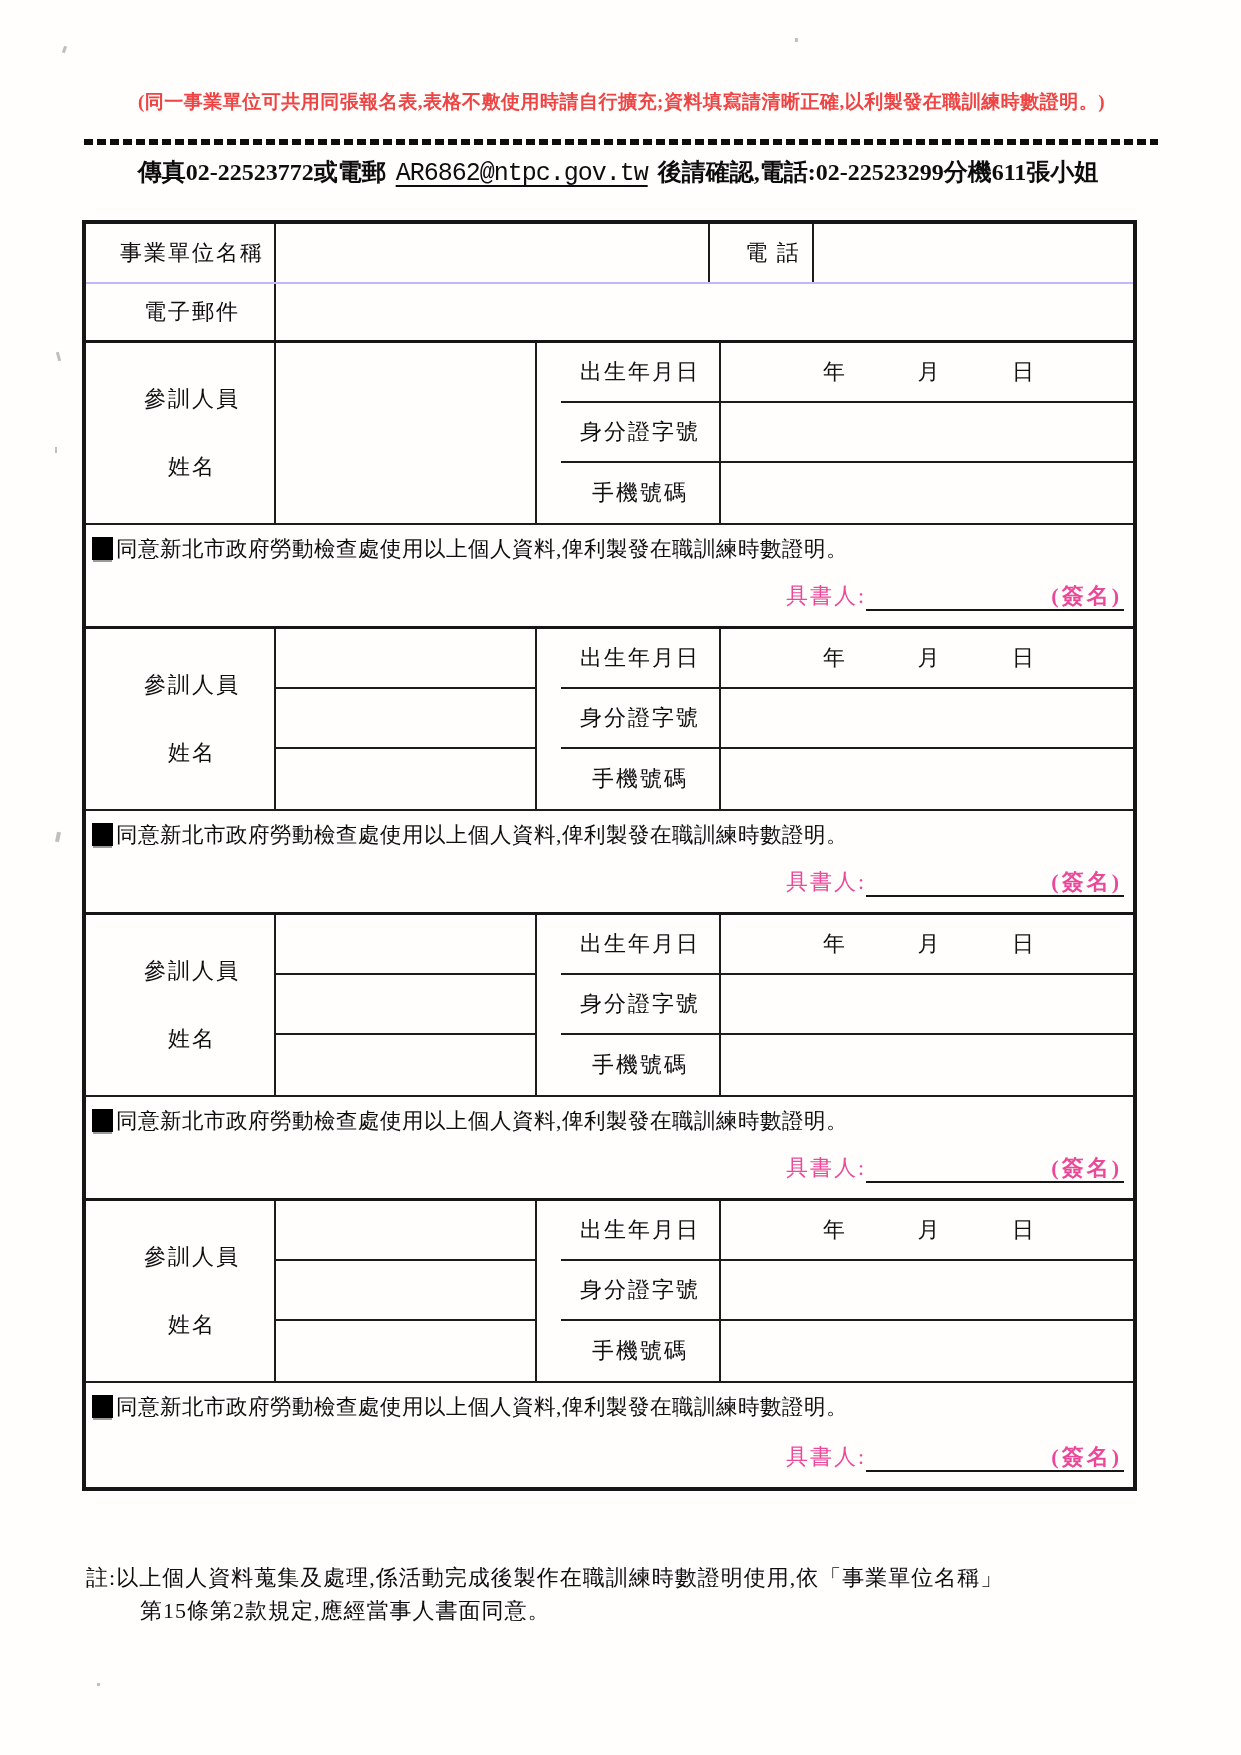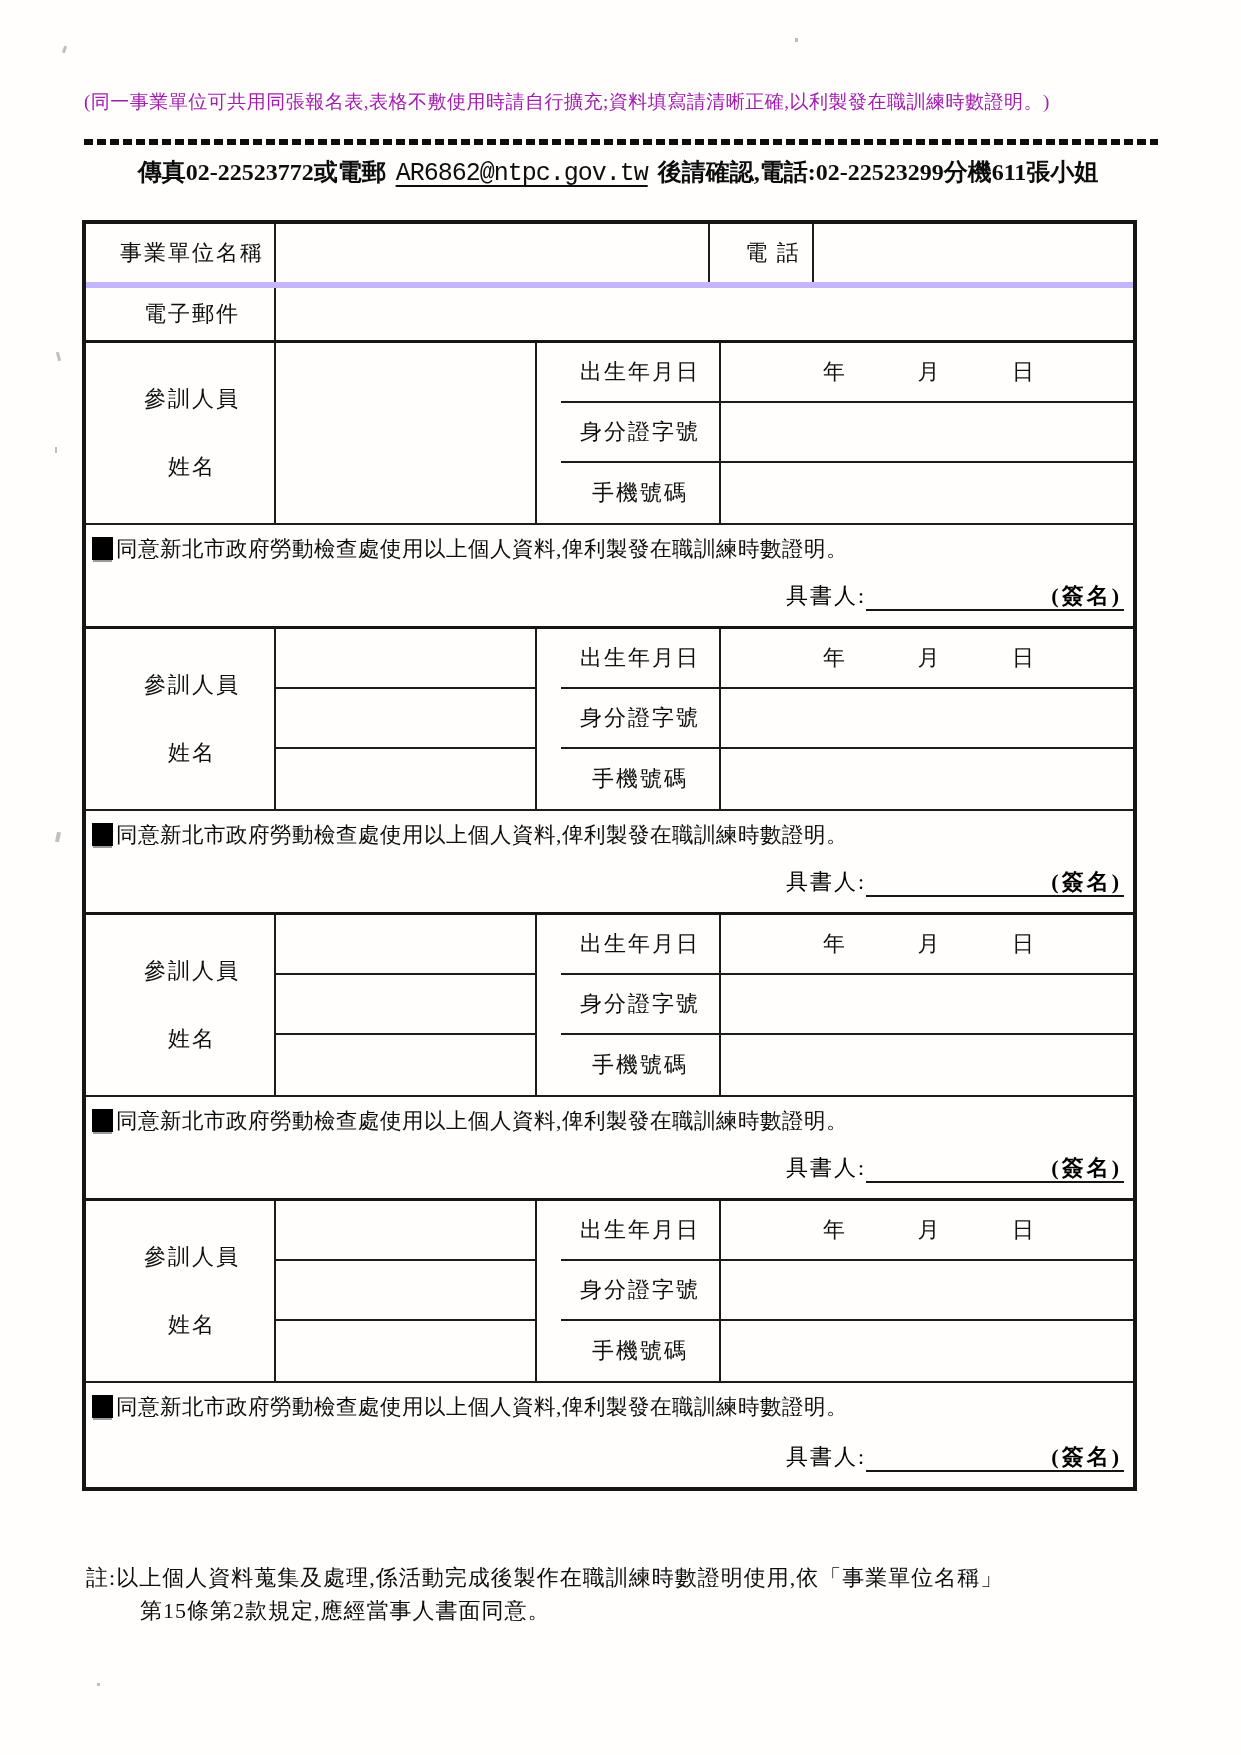--- a/index.html
+++ b/index.html
@@ -13,24 +13,25 @@
     background: #fffefd;
     overflow: hidden;
   }
 
   
   .top-note {
     position: absolute;
     left: 84px; top: 89px;
     width: 1075px;
     font-size: 19px;
-    font-weight: normal;
+    font-weight: bold;
     letter-spacing: 0.5px;
     white-space: nowrap;
-    color: #a21caf;
+    color: #ef4444;
+    text-align: center;
   }
   .dashed-sep {
     position: absolute;
     left: 84px; top: 139px;
     width: 1074px; height: 6px;
     background: repeating-linear-gradient(90deg, #0d0d0d 0 9px, transparent 9px 13px);
   }
   .contact-line {
     position: absolute;
     left: 68px; top: 156px;
@@ -126,21 +127,21 @@
     background: #000;
     margin-right: 3px;
     box-shadow: 0 3px 0 -1px #9a9a9a;
   }
   .signature-row {
     position: absolute;
     right: 9px; bottom: 15px;
     font-size: 22px;
     letter-spacing: 2px;
     white-space: nowrap;
-    color: #000000;
+    color: #ec4899;
   }
   .sig-line {
     display: inline-block;
     width: 258px;
     border-bottom: 2.5px solid #161616;
     text-align: right;
     vertical-align: bottom;
     padding-right: 2px;
     line-height: 1.25;
   }
@@ -180,21 +181,21 @@
 
   <div class="form-table">
 
     <div class="sectionA">
       <div class="rowA">
         <div class="cell lbl br">事業單位名稱</div>
         <div class="cell br"></div>
         <div class="cell lbl br">電 話</div>
         <div class="cell"></div>
       </div>
-      <div class="rowA merged" style="border-top:6px solid #c4b5fd;">
+      <div class="rowA merged" style="border-top:2px solid #c4b5fd;">
         <div class="cell lbl br">電子郵件</div>
         <div class="cell"></div>
       </div>
     </div>
 
     <div class="pblock">
       <div class="cell lbl br span3 name-label">
           <span>參訓人員</span>
           <br>
           <span>姓名</span>

